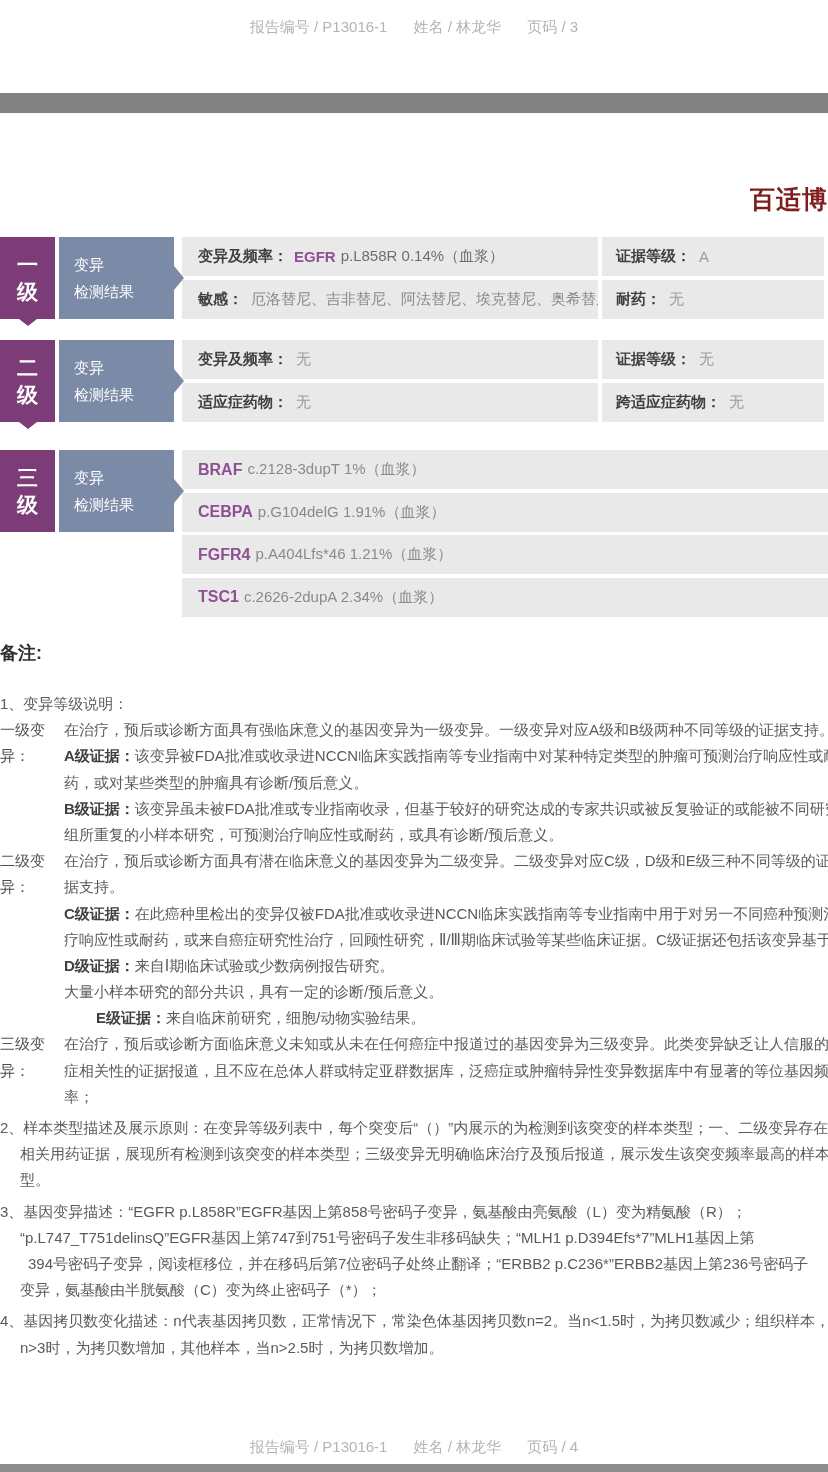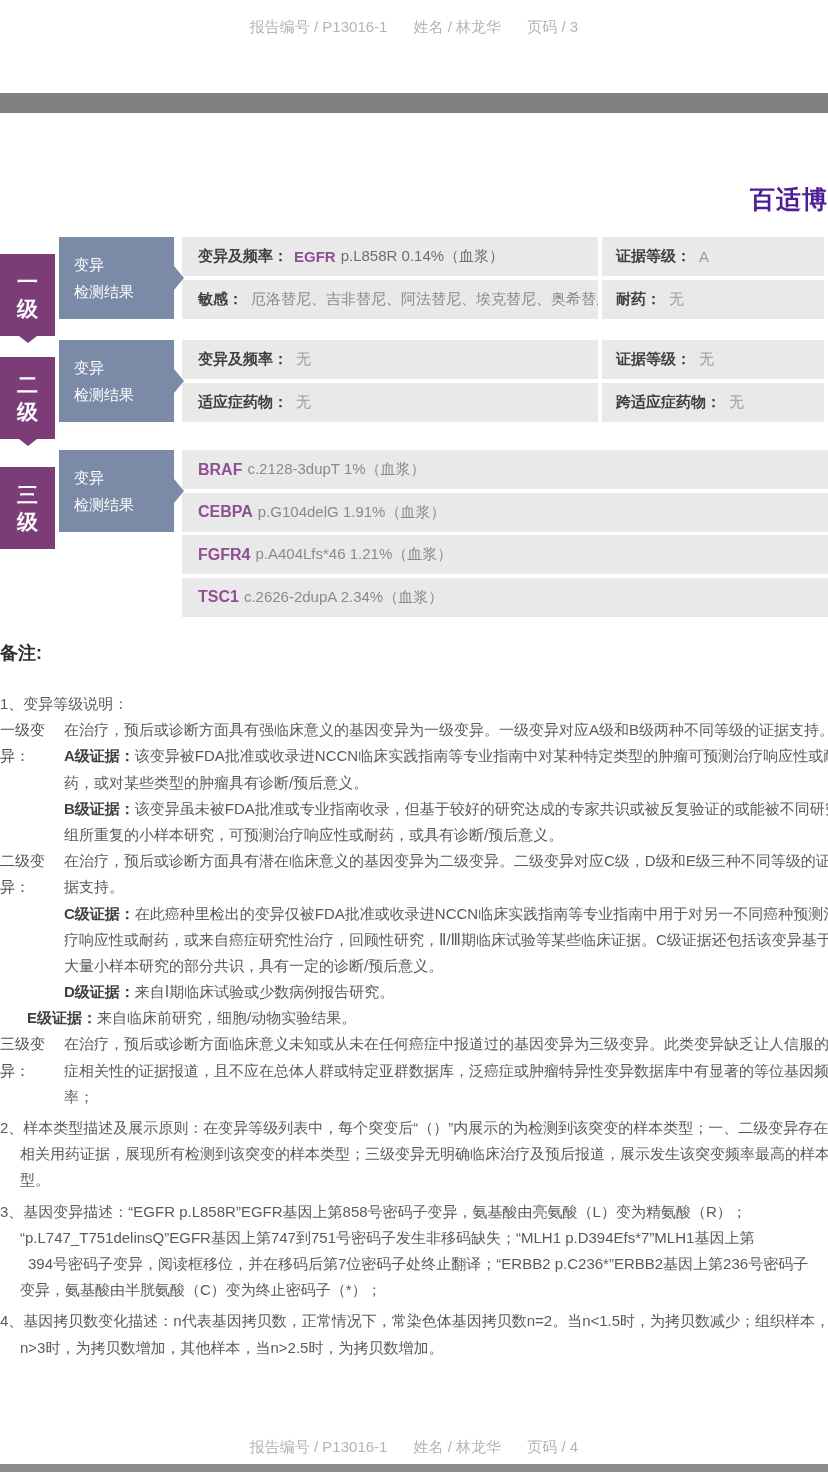--- a/index.html
+++ b/index.html
@@ -10,25 +10,25 @@
   .page-header,.page-footer{position:absolute;left:0;width:100%;text-align:center;
         font-size:15px;color:#b4b4b4;white-space:nowrap;}
   .page-header{top:18px;}
   .page-footer{top:1438px;}
   .page-header span,.page-footer span{margin:0 11px;}
   .top-bar{position:absolute;top:93px;left:0;width:100%;height:20px;background:#818181;}
   .bottom-bar{position:absolute;top:1464px;left:0;width:100%;height:8px;background:#8d8d8d;}
 
   
   .brand{position:absolute;top:183px;right:0;font-size:25px;font-weight:bold;
-         color:#4c1d95;letter-spacing:1px;}
+         color:#7f1d1d;letter-spacing:1px;}
 
   
   .section{position:absolute;left:0;width:828px;height:0;}
-  .level-box{position:absolute;left:0;top:17px;width:55px;height:81.5px;background:#7b3c78;
+  .level-box{position:absolute;left:0;top:0;width:55px;height:81.5px;background:#7b3c78;
              display:flex;align-items:center;justify-content:center;}
   .level-text{width:26px;text-align:center;color:#ffffff;font-size:21px;font-weight:bold;line-height:27px;}
   .down-arrow{position:absolute;left:50%;bottom:-7px;margin-left:-9px;width:0;height:0;
               border-left:9px solid transparent;border-right:9px solid transparent;
               border-top:7px solid #7b3c78;}
   .title-box{position:absolute;left:59px;top:0;width:115px;height:81.5px;background:#7b8aa6;
              color:#ffffff;display:flex;flex-direction:column;justify-content:center;
              padding-left:15px;box-sizing:border-box;font-size:15px;line-height:27px;}
   .chevron{position:absolute;right:-10px;top:50%;margin-top:-12px;width:0;height:0;
            border-top:12px solid transparent;border-bottom:12px solid transparent;
@@ -169,23 +169,23 @@
       <div class="note-line"><span class="note-text" style="padding-left: 0px;">1、变异等级说明：</span></div>
       <div class="note-line"><span class="note-label">一级变</span><span class="note-text" style="padding-left: 64px;">在治疗，预后或诊断方面具有强临床意义的基因变异为一级变异。一级变异对应A级和B级两种不同等级的证据支持。</span></div>
       <div class="note-line"><span class="note-label">异：</span><span class="note-text" style="padding-left: 64px;"><span class="note-prefix">A级证据：</span>该变异被FDA批准或收录进NCCN临床实践指南等专业指南中对某种特定类型的肿瘤可预测治疗响应性或耐</span></div>
       <div class="note-line"><span class="note-text" style="padding-left: 64px;">药，或对某些类型的肿瘤具有诊断/预后意义。</span></div>
       <div class="note-line"><span class="note-text" style="padding-left: 64px;"><span class="note-prefix">B级证据：</span>该变异虽未被FDA批准或专业指南收录，但基于较好的研究达成的专家共识或被反复验证的或能被不同研究</span></div>
       <div class="note-line"><span class="note-text" style="padding-left: 64px;">组所重复的小样本研究，可预测治疗响应性或耐药，或具有诊断/预后意义。</span></div>
       <div class="note-line"><span class="note-label">二级变</span><span class="note-text" style="padding-left: 64px;">在治疗，预后或诊断方面具有潜在临床意义的基因变异为二级变异。二级变异对应C级，D级和E级三种不同等级的证</span></div>
       <div class="note-line"><span class="note-label">异：</span><span class="note-text" style="padding-left: 64px;">据支持。</span></div>
       <div class="note-line"><span class="note-text" style="padding-left: 64px;"><span class="note-prefix">C级证据：</span>在此癌种里检出的变异仅被FDA批准或收录进NCCN临床实践指南等专业指南中用于对另一不同癌种预测治</span></div>
       <div class="note-line"><span class="note-text" style="padding-left: 64px;">疗响应性或耐药，或来自癌症研究性治疗，回顾性研究，Ⅱ/Ⅲ期临床试验等某些临床证据。C级证据还包括该变异基于</span></div>
+      <div class="note-line"><span class="note-text" style="padding-left: 64px;"><span class="note-prefix">D级证据：</span>来自Ⅰ期临床试验或少数病例报告研究。</span></div>
       <div class="note-line"><span class="note-text" style="padding-left: 64px;">大量小样本研究的部分共识，具有一定的诊断/预后意义。</span></div>
-      <div class="note-line"><span class="note-text" style="padding-left: 64px;"><span class="note-prefix">D级证据：</span>来自Ⅰ期临床试验或少数病例报告研究。</span></div>
-      <div class="note-line"><span class="note-text" style="padding-left: 27px;"><span class="note-prefix">E级证据：</span>来自临床前研究，细胞/动物实验结果。</span></div>
+      <div class="note-line"><span class="note-text" style="padding-left: 96px;"><span class="note-prefix">E级证据：</span>来自临床前研究，细胞/动物实验结果。</span></div>
       <div class="note-line"><span class="note-label">三级变</span><span class="note-text" style="padding-left: 64px;">在治疗，预后或诊断方面临床意义未知或从未在任何癌症中报道过的基因变异为三级变异。此类变异缺乏让人信服的癌</span></div>
       <div class="note-line"><span class="note-label">异：</span><span class="note-text" style="padding-left: 64px;">症相关性的证据报道，且不应在总体人群或特定亚群数据库，泛癌症或肿瘤特异性变异数据库中有显著的等位基因频</span></div>
       <div class="note-line"><span class="note-text" style="padding-left: 64px;">率；</span></div>
       <div class="note-line note-gap"><span class="note-text" style="padding-left: 0px;">2、样本类型描述及展示原则：在变异等级列表中，每个突变后“（）”内展示的为检测到该突变的样本类型；一、二级变异存在</span></div>
       <div class="note-line"><span class="note-text" style="padding-left: 20px;">相关用药证据，展现所有检测到该突变的样本类型；三级变异无明确临床治疗及预后报道，展示发生该突变频率最高的样本类</span></div>
       <div class="note-line"><span class="note-text" style="padding-left: 20px;">型。</span></div>
       <div class="note-line note-gap"><span class="note-text" style="padding-left: 0px;">3、基因变异描述：“EGFR p.L858R”EGFR基因上第858号密码子变异，氨基酸由亮氨酸（L）变为精氨酸（R）；</span></div>
       <div class="note-line"><span class="note-text" style="padding-left: 20px;">“p.L747_T751delinsQ”EGFR基因上第747到751号密码子发生非移码缺失；“MLH1 p.D394Efs*7”MLH1基因上第</span></div>
       <div class="note-line"><span class="note-text" style="padding-left: 28px;">394号密码子变异，阅读框移位，并在移码后第7位密码子处终止翻译；“ERBB2 p.C236*”ERBB2基因上第236号密码子</span></div>
       <div class="note-line"><span class="note-text" style="padding-left: 20px;">变异，氨基酸由半胱氨酸（C）变为终止密码子（*）；</span></div>

